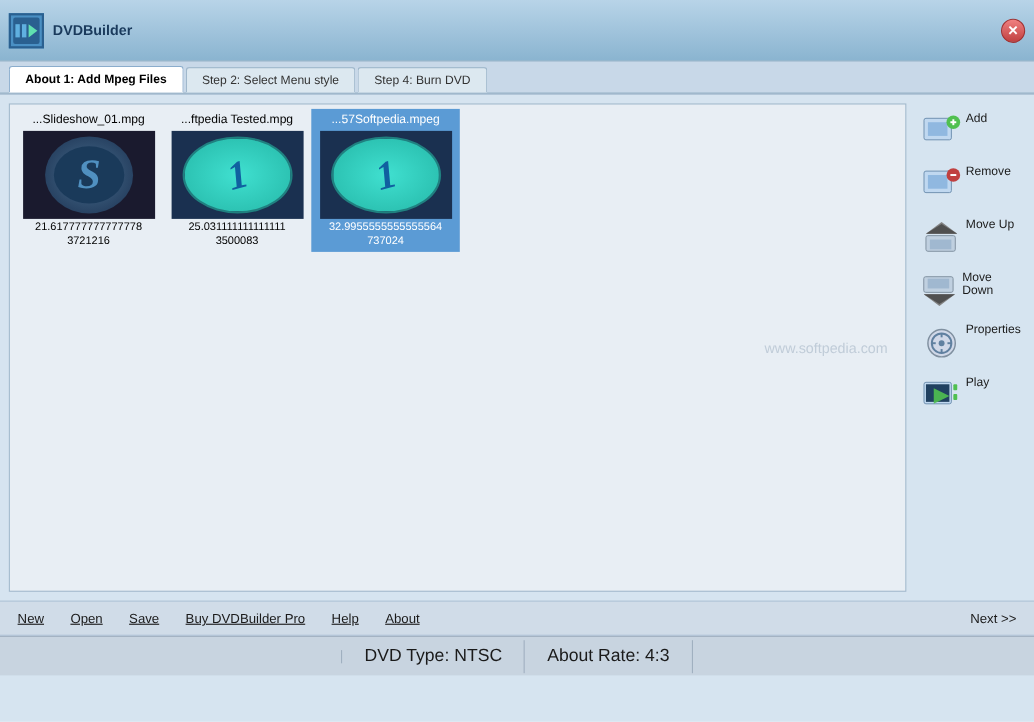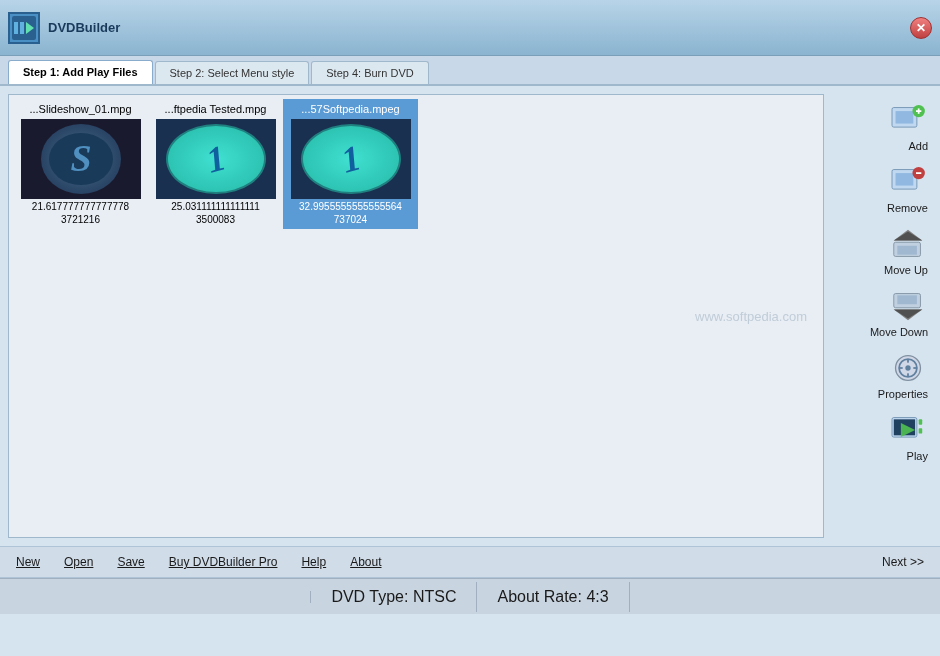--- a/index.html
+++ b/index.html
@@ -201,22 +201,22 @@
     
     .sidebar-buttons {
       width: 100px;
       display: flex;
       flex-direction: column;
       gap: 4px;
       padding-top: 4px;
     }
     .side-btn {
       display: flex;
-      flex-direction: column;
-      align-items: flex-end;
+      flex-direction: row;
+      align-items: flex-start;
       gap: 2px;
       cursor: pointer;
       padding: 4px;
     }
     .side-btn-icon {
       width: 40px;
       height: 36px;
       display: flex;
       align-items: center;
       justify-content: center;
@@ -286,21 +286,21 @@
         <rect x="10" y="8" width="4" height="12" fill="#60b0e0"></rect>
         <polygon points="16,8 24,14 16,20" fill="#60e0b0"></polygon>
       </svg>
     </div>
     <span class="title-text">DVDBuilder</span>
   </div>
   <div class="close-btn">✕</div>
 </div>
 
 <div class="tabs-bar">
-  <div class="tab active">Step 1: Add Play Files</div>
+  <div class="tab active">About 1: Add Mpeg Files</div>
   <div class="tab">Step 2: Select Menu style</div>
   <div class="tab">Step 4: Burn DVD</div>
 </div>
 
 <div class="main-area">
 
   <div class="file-list-area">
     <div class="watermark">www.softpedia.com</div>
     <div class="file-thumbnails">
 

